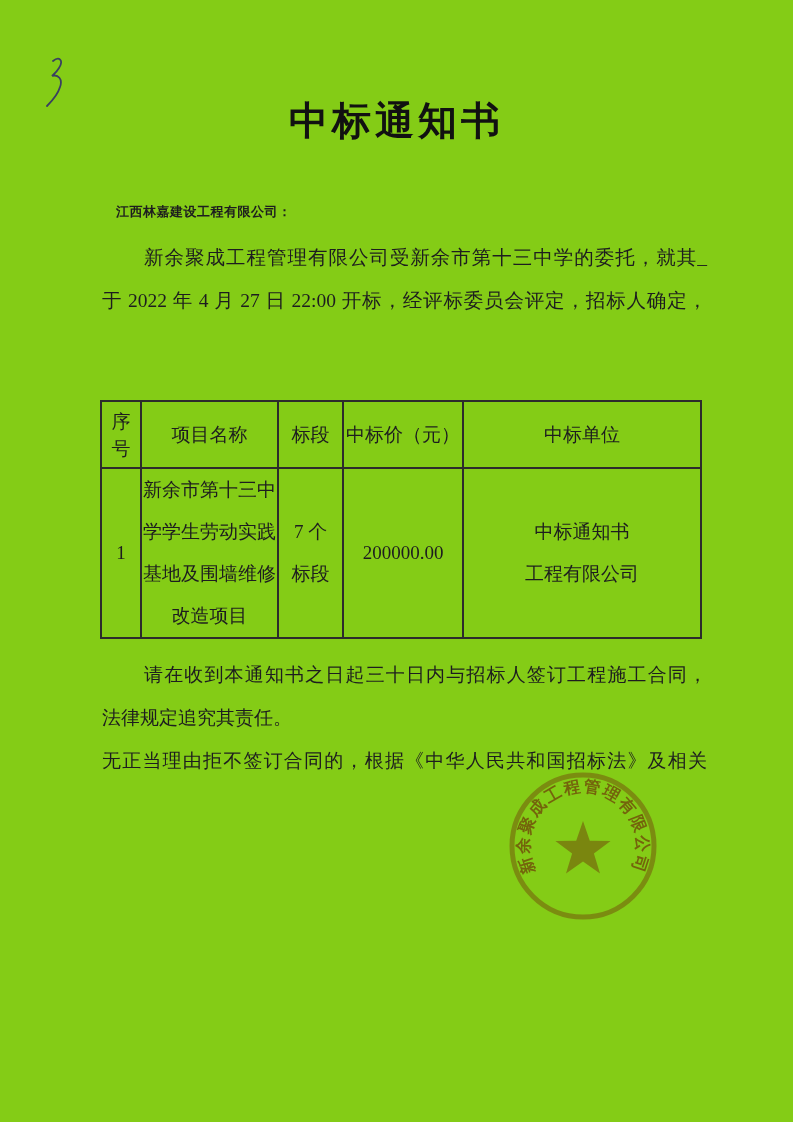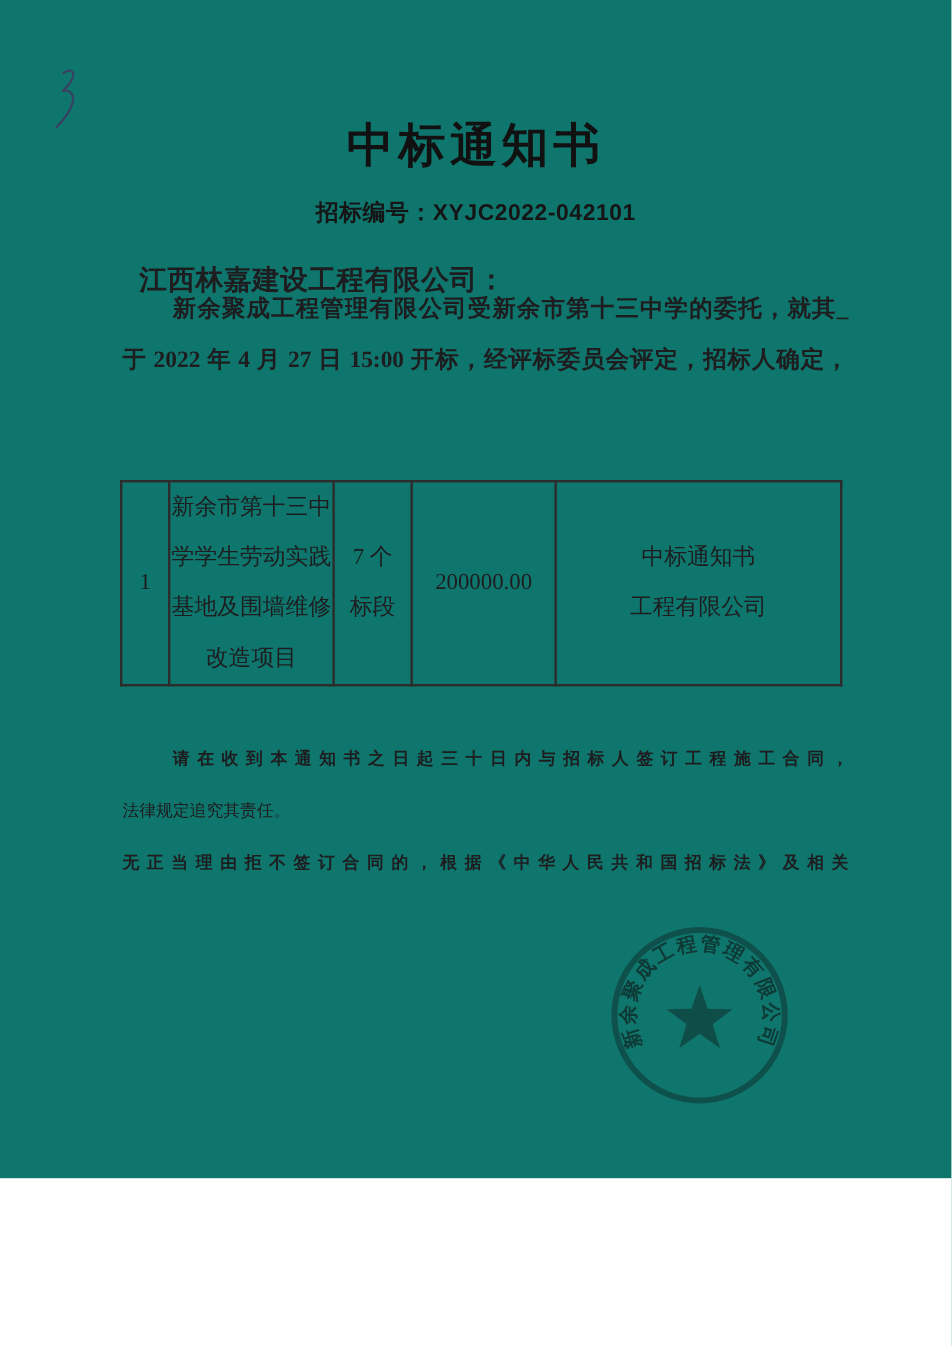--- a/index.html
+++ b/index.html
@@ -1,21 +1,21 @@
 <!DOCTYPE html>
 <html><head>
 <meta charset="utf-8">
 <style>
   * { margin:0; padding:0; box-sizing:border-box; }
   html,body { background:#ffffff; }
   .page {
     position:relative;
-    width:793px; height:982px;
+    width:793px; height:1122px;
     margin:0 auto;
-    background:#0f766e;
+    background:#84cc16;
     color:#1d1d1f;
     font-family:"Liberation Serif","DejaVu Serif",serif;
     overflow:hidden;
   }
   
   .mark { position:absolute; left:42px; top:56px; width:30px; height:54px; }
   .mark svg { width:100%; height:100%; }
 
   
   .doc-title {
@@ -27,28 +27,28 @@
   }
   .bid-no {
     position:absolute; top:164px; left:0; width:100%;
     text-align:center;
     font-family:"Liberation Sans","DejaVu Sans",sans-serif;
     font-weight:700; font-size:19px; letter-spacing:0.5px;
     color:#151515;
   }
 
   .addressee {
-    position:absolute; left:116px; top:218px;
-    font-size:23px; font-weight:700; letter-spacing:0.5px;
+    position:absolute; left:116px; top:203px;
+    font-size:13px; font-weight:700; letter-spacing:0.5px;
   }
 
   
   .body-block { position:absolute; left:102px; top:236px; width:605px; font-size:19.5px; }
   .line { line-height:43px; height:43px; white-space:nowrap; }
-  .just { text-align:justify; text-align-last:justify; white-space:normal;font-weight:bold; }
+  .just { text-align:justify; text-align-last:justify; white-space:normal; }
   .indent { padding-left:42px; }
   .uline { text-decoration:underline; text-underline-offset:5px; text-decoration-thickness:1.5px; }
 
   
   .award-table {
     position:absolute; left:100px; top:400px; width:600px;
     border-collapse:collapse; table-layout:fixed;
     font-size:19px;
   }
   .award-table th, .award-table td {
@@ -56,21 +56,21 @@
     text-align:center; vertical-align:middle;
     font-weight:400;
     word-break:break-all;
     padding:0 1px;
   }
   .award-table th { height:67px; line-height:27px; }
   .award-table td { height:168px; line-height:42px; }
   .prewrap { white-space:pre-line; }
 
   
-  .closing-block { position:absolute; left:102px; top:612px; width:605px; font-size:14px; }
+  .closing-block { position:absolute; left:102px; top:653px; width:605px; font-size:19px; }
 
   
   .sig-block { position:absolute; left:503px; top:818px; width:210px; font-size:20px; }
   .sig-line { line-height:44px; height:44px; white-space:nowrap; }
   .sig-date { padding-left:18px; letter-spacing:1px; }
 
   
   .seal { position:absolute; left:505px; top:768px; width:156px; height:156px;
           mix-blend-mode:multiply; opacity:0.9; pointer-events:none; }
   .seal svg { width:100%; height:100%; }
@@ -81,38 +81,44 @@
 <div class="page">
 
   <div class="mark" aria-hidden="true">
     <svg viewBox="0 0 30 54">
       <path d="M 11 5 C 17 0, 22 4, 17 12 C 14 17, 11 19, 10 20 C 16 18, 21 23, 18 31 C 16 38, 11 44, 5 50" fill="none" stroke="#3a4060" stroke-width="1.8" stroke-linecap="round"></path>
     </svg>
   </div>
 
   <div class="doc-title">中标通知书</div>
 
-  <div class="bid-no">招标编号：XYJC2022-042101</div>
 
   <div class="addressee">江西林嘉建设工程有限公司：</div>
 
   <div class="body-block">
     <div class="line just indent">新余聚成工程管理有限公司受新余市第十三中学的委托，就其_</div>
-    <div class="line just">于 2022 年 4 月 27 日 15:00 开标，经评标委员会评定，招标人确定，</div>
+    <div class="line just">于 2022 年 4 月 27 日 22:00 开标，经评标委员会评定，招标人确定，</div>
   </div>
 
   <table class="award-table">
     <colgroup>
       <col style="width:40px">
         <col style="width:137px">
         <col style="width:65px">
         <col style="width:120px">
         <col style="width:238px">
     </colgroup>
     <tbody>
+        <tr>
+      <th>序号</th>
+      <th>项目名称</th>
+      <th>标段</th>
+      <th>中标价（元）</th>
+      <th>中标单位</th>
+    </tr>
     <tr>
       <td>1</td>
       <td>新余市第十三中学学生劳动实践基地及围墙维修改造项目</td>
       <td class="prewrap">7 个
 标段</td>
       <td>200000.00</td>
       <td class="prewrap">中标通知书
 工程有限公司</td>
     </tr>
   </tbody>

